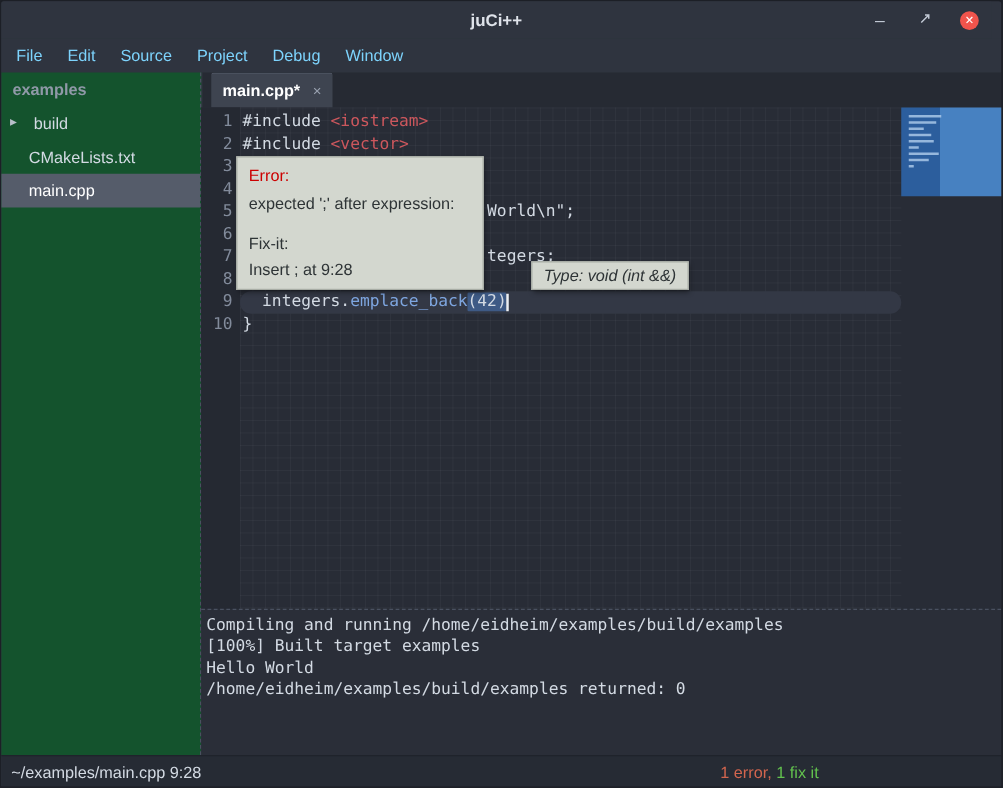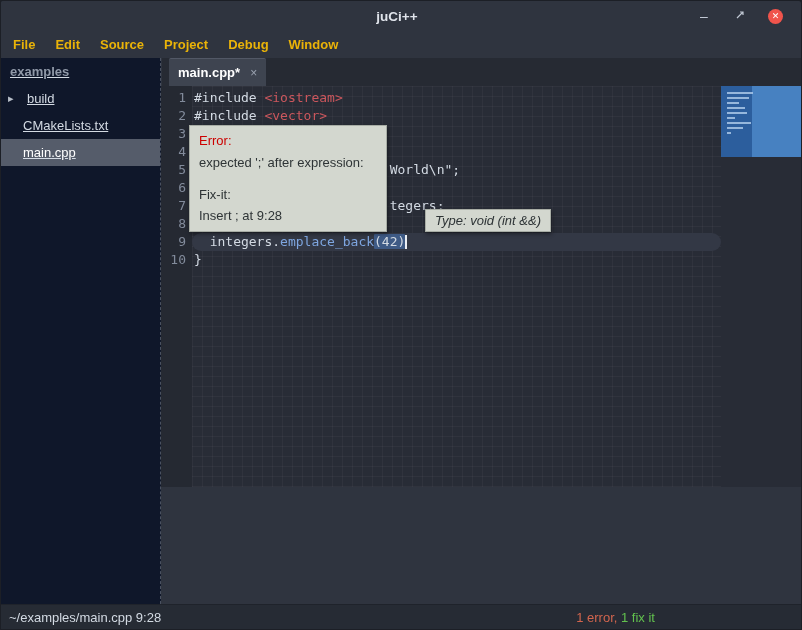--- a/index.html
+++ b/index.html
@@ -11,24 +11,24 @@
   
   .titlebar { position: absolute; top: 0; left: 0; right: 8px; height: 30px; background: #2f343f; display: flex; align-items: center; justify-content: center; }
   .titlebar .title { font-weight: bold; color: #dfe3ea; font-size: 13.5px; }
   .win-controls { position: absolute; right: 10px; top: 0; height: 30px; display: flex; align-items: center; gap: 20px; }
   .win-btn { width: 16px; height: 16px; display: flex; align-items: center; justify-content: center; color: #c1c8d4; cursor: default; }
   .win-btn.minimize { font-size: 14px; }
   .win-btn.close { background: #f0544c; border-radius: 50%; color: #ffffff; font-size: 9px; width: 15px; height: 15px; }
 
   
   .menubar { position: absolute; top: 30px; left: 0; right: 0; height: 27px; background: #2f343f; display: flex; align-items: center; padding-left: 2px; }
-  .menu-item { padding: 0 10px; height: 27px; line-height: 27px; color: #eab308; font-weight: bold; }
+  .menu-item { padding: 0 10px; height: 27px; line-height: 27px; color: #7dd3fc; }
 
   
-  .sidebar { position: absolute; top: 57px; left: 0; width: 160px; bottom: 25px; background: #0f172a; border-right: 1px dashed #4a5160; text-decoration: underline; }
+  .sidebar { position: absolute; top: 57px; left: 0; width: 160px; bottom: 25px; background: #14532d; border-right: 1px dashed #4a5160; }
   .sidebar-header { height: 27px; line-height: 27px; padding-left: 9px; color: #9099a8; font-weight: bold; }
   .tree-item { position: relative; height: 27px; line-height: 27px; padding-left: 22px; color: #d3dae3; }
   .tree-item.folder { padding-left: 26px; }
   .tree-item.selected { background: #555c6a; color: #ffffff; }
   .chevron { position: absolute; left: 7px; top: 0; font-size: 11px; color: #b8bfc9; }
 
   
   .tabbar { position: absolute; top: 57px; left: 161px; right: 0; height: 28px; background: #262a33; display: flex; align-items: flex-end; }
   .tab { margin-left: 7px; height: 28px; background: #3e4450; border-top: 1px solid #525866; border-radius: 2px 2px 0 0; display: flex; align-items: center; gap: 10px; padding: 0 9px; }
   .tab-label { color: #ffffff; font-weight: bold; }
@@ -163,20 +163,26 @@
     <div class="tt-title">Error:</div>
     <div class="tt-msg">expected ';' after expression:</div>
     <div class="tt-fixit-label">Fix-it:</div>
     <div class="tt-fixit-text">Insert ; at 9:28</div>
   </div>
 
   <div class="tooltip tooltip-type">
     <span>Type: void (int &amp;&amp;)</span>
   </div>
 
+  <div class="terminal">
+      <div class="term-line">Compiling and running /home/eidheim/examples/build/examples</div>
+      <div class="term-line">[100%] Built target examples</div>
+      <div class="term-line">Hello World</div>
+      <div class="term-line">/home/eidheim/examples/build/examples returned: 0</div>
+    </div>
 
   <div class="statusbar">
     <span class="status-left">~/examples/main.cpp 9:28</span>
     <span class="status-right">
       <span class="status-error">1 error</span><span class="status-error">, </span><span class="status-fixit">1 fix it</span>
     </span>
   </div>
 
 </div>
 

